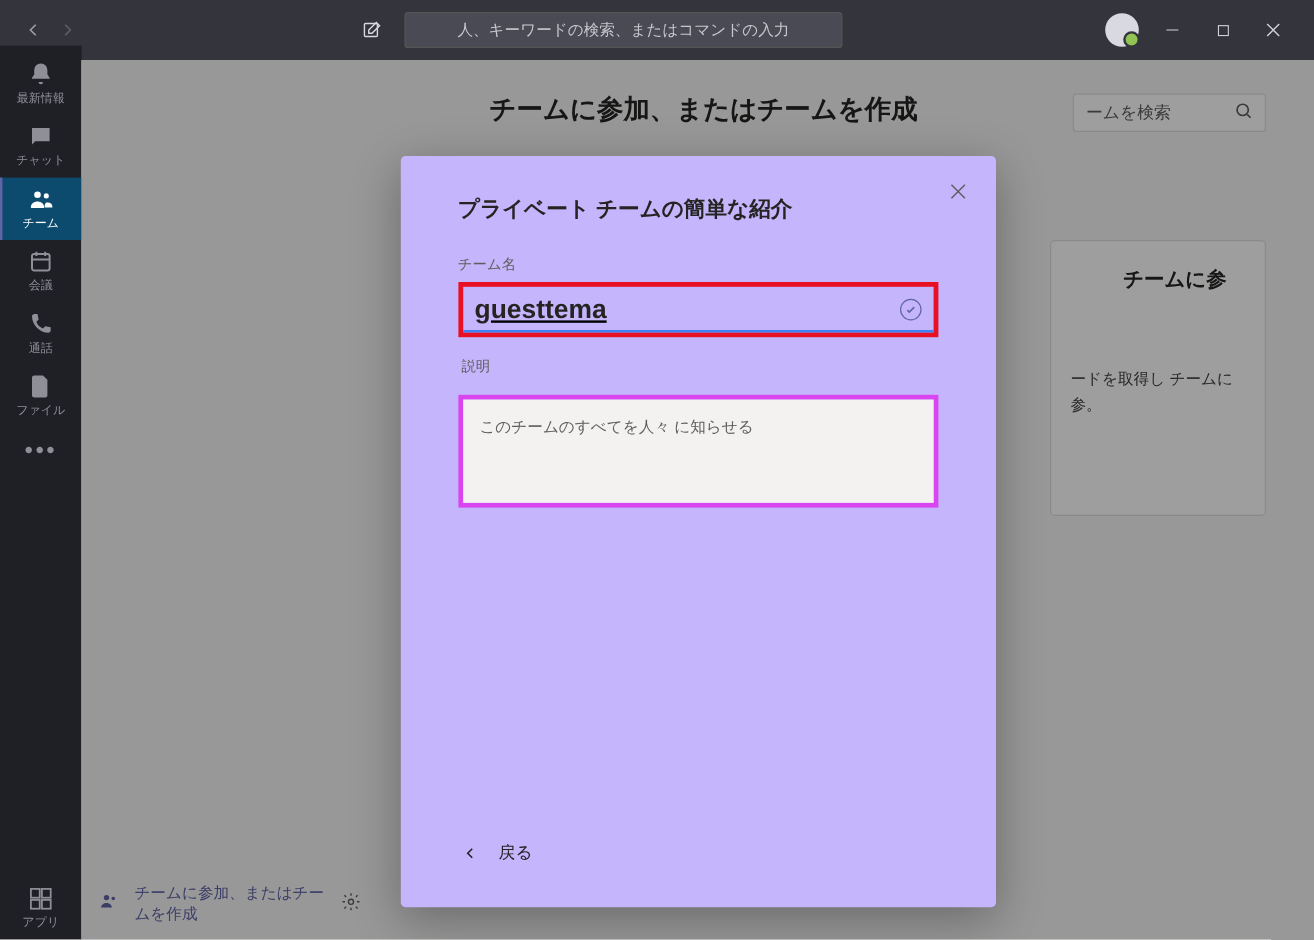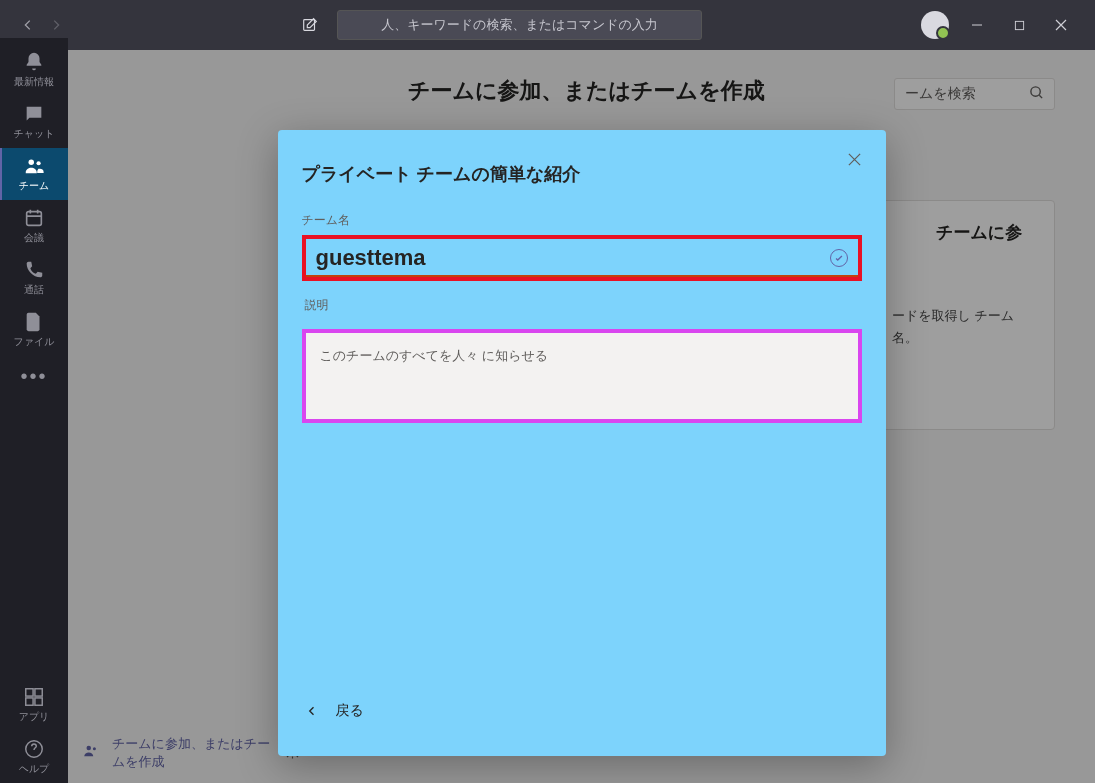--- a/index.html
+++ b/index.html
@@ -46,26 +46,26 @@
     
     .bottom-link{
       position:absolute; left:14px; bottom:12px; display:flex; align-items:center; gap:12px;
       color:#6264a7; font-size:13px; cursor:pointer;
     }
     .bottom-link .linktext{line-height:1.4; width:160px;}
     .bottom-link .gear{color:#605e5c;}
 
     
     .overlay{ position:absolute; inset:0; background:rgba(0,0,0,0.38); display:flex; align-items:flex-start; justify-content:center; padding-top:80px;}
-    .modal { width:608px; height:626px; background:#7dd3fc; border-radius:4px; box-shadow:0 10px 40px rgba(0,0,0,.3); padding:32px 24px 28px; display:flex; flex-direction:column; position:relative;}
+    .modal { width:496px; height:626px; background:#c4b5fd; border-radius:4px; box-shadow:0 10px 40px rgba(0,0,0,.3); padding:32px 48px 28px; display:flex; flex-direction:column; position:relative;}
     .modal-close{ position:absolute; top:22px; right:24px; color:#605e5c; cursor:pointer;}
     .modal h2{ font-size:18px; font-weight:700; color:#252423; margin-bottom:26px;}
     .field-label{ font-size:12px; color:#605e5c; margin-bottom:6px;}
     .teamname-wrap{ border:4px solid #e81123; padding:0; position:relative; margin-bottom:16px;}
-    .teamname-inner{ padding:6px 10px 4px; border-bottom:2px solid #c2410c; display:flex; align-items:center; justify-content:space-between;}
+    .teamname-inner{ padding:6px 10px 4px; border-bottom:2px solid #3b82f6; display:flex; align-items:center; justify-content:space-between;text-decoration:underline;}
     .teamname-inner .val{ font-size:22px; font-weight:700; color:#252423;}
     .check-circle{ width:18px; height:18px; border:1.5px solid #6264a7; border-radius:50%; color:#6264a7; display:flex; align-items:center; justify-content:center; font-size:11px;}
     .desc-wrap{ border:4px solid #d946ef; margin-top:16px;}
     .desc-inner{ background:#f3f2f1; min-height:86px; padding:14px 14px; font-size:13px; color:#605e5c;}
     .modal-footer{ margin-top:auto; display:flex; align-items:center; justify-content:space-between;}
     .back-btn{ display:flex; align-items:center; gap:18px; color:#252423; font-size:14px; cursor:pointer; padding:8px 4px;}
     .create-wrap{ border:4px solid #e81123; }
     .create-btn{ background:#6264a7; color:#fff; border:none; font-size:14px; padding:9px 30px; border-radius:3px; cursor:pointer;}
     .desc-label-cut{font-size:12px;color:#605e5c;margin-bottom:-1px;padding-left:3px;position:relative;z-index:1;}
   </style>
@@ -160,44 +160,37 @@
   <div class="rail-spacer"></div>
   <div class="rail-item">
     <svg viewBox="0 0 24 24" fill="none" stroke="currentColor" stroke-width="1.6">
         <rect x="3" y="3" width="8" height="8"></rect>
         <rect x="13" y="3" width="8" height="8"></rect>
         <rect x="3" y="13" width="8" height="8"></rect>
         <rect x="13" y="13" width="8" height="8"></rect>
       </svg>
     <span>アプリ</span>
   </div>
-  <div class="rail-item">
-    <svg viewBox="0 0 24 24" fill="none" stroke="currentColor" stroke-width="1.6">
-        <circle cx="12" cy="12" r="9"></circle>
-        <path d="M9.5 9a2.5 2.5 0 015 0c0 1.5-2.5 2-2.5 4M12 17h.01"></path>
-      </svg>
-    <span>ヘルプ</span>
-  </div>
 </div>
 
 <div class="content">
   <div class="bg-title">チームに参加、またはチームを作成</div>
   <div class="bg-search">
     <span>ームを検索</span>
     <span class="sicon">
       <svg viewBox="0 0 16 16" width="15" height="15" fill="none" stroke="currentColor" stroke-width="1.5">
           <circle cx="7" cy="7" r="5"></circle>
           <path d="M11 11l3 3"></path>
         </svg>
     </span>
   </div>
   <div class="bg-card">
     <h3>チームに参</h3>
     <p style="margin-top:60px">ードを取得し
-チーム名。</p>
+チームに参。</p>
   </div>
   <div class="bottom-link">
     <span>
       <svg viewBox="0 0 24 24" width="18" height="18" fill="#6264a7">
           <circle cx="9" cy="8" r="3"></circle>
           <circle cx="16.5" cy="9" r="2"></circle>
           <path d="M3 19c0-3 3-5 6-5s6 2 6 5H3zm17-6l2 0m-1-1v2"></path>
         </svg>
     </span>
     <span class="linktext">チームに参加、またはチームを作成</span>

